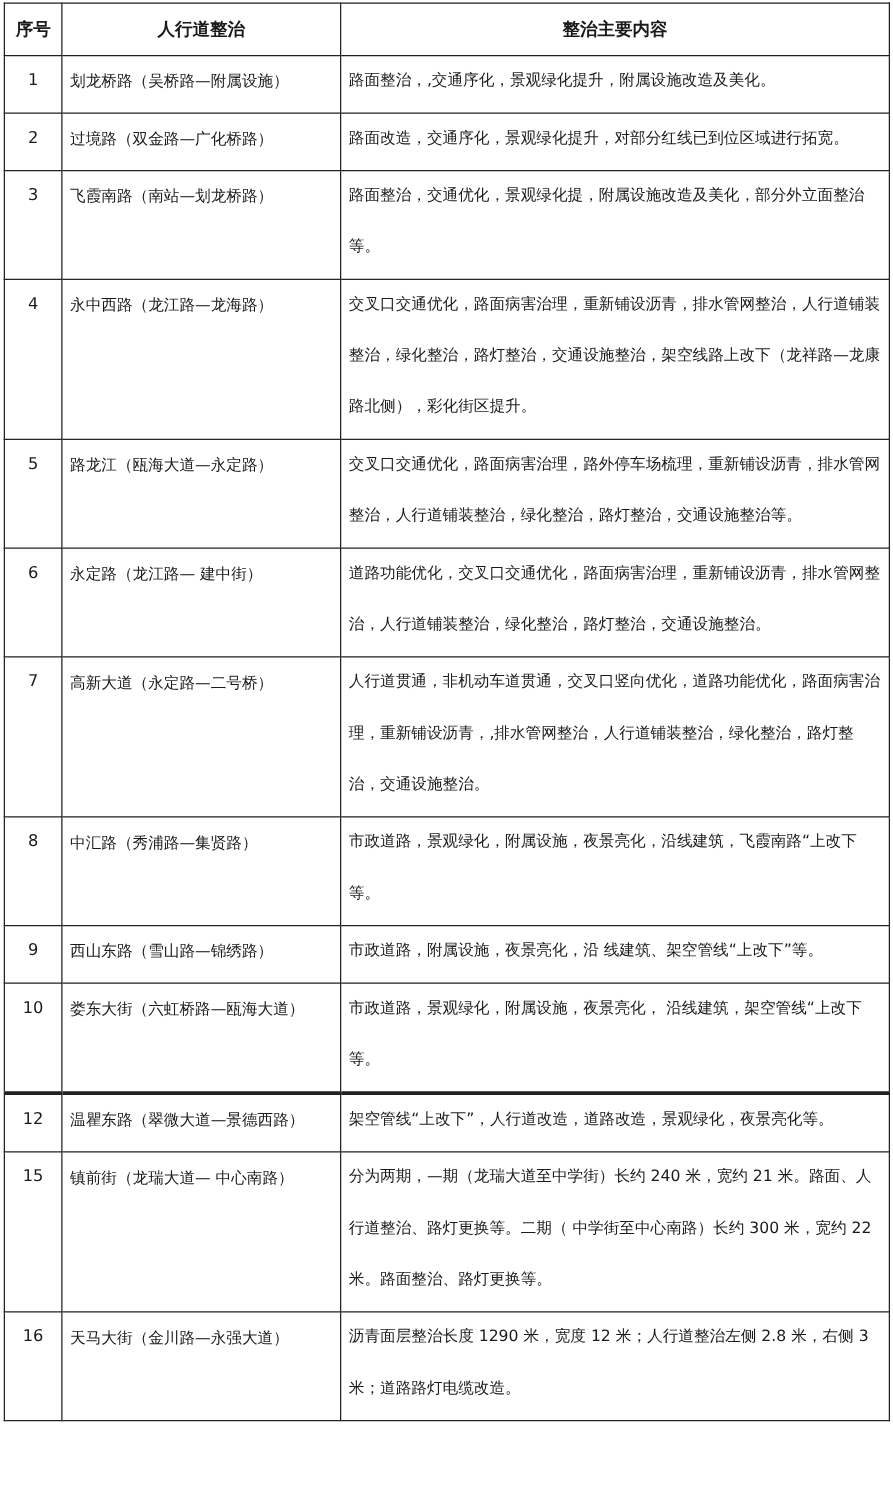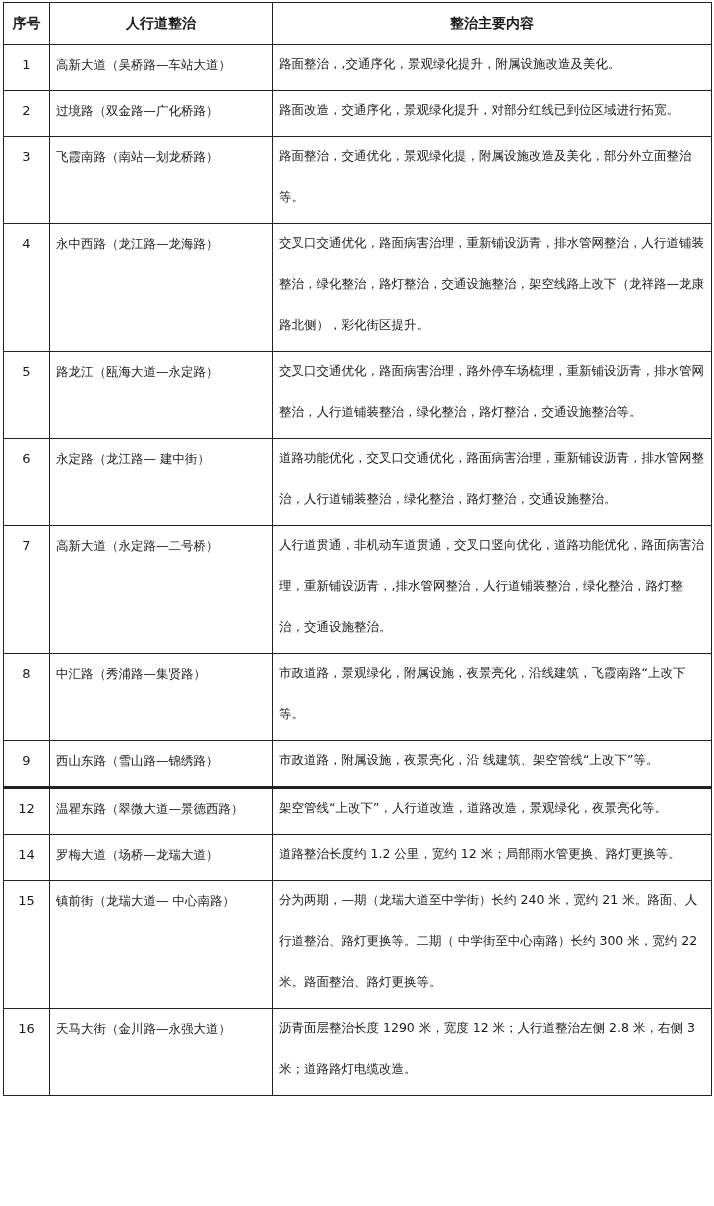--- a/index.html
+++ b/index.html
@@ -31,21 +31,21 @@
   <thead>
     <tr>
       <th>序号</th>
       <th>人行道整治</th>
       <th>整治主要内容</th>
     </tr>
   </thead>
   <tbody id="tbody">
       <tr style="height: 42px;">
         <td class="no">1</td>
-        <td class="road">高新大道（吴桥路—车站大道）</td>
+        <td class="road">划龙桥路（吴桥路—附属设施）</td>
         <td class="content">
           <div class="inner">路面整治，,交通序化，景观绿化提升，附属设施改造及美化。</div>
         </td>
       </tr>
       <tr style="height: 42px;">
         <td class="no">2</td>
         <td class="road">过境路（双金路—广化桥路）</td>
         <td class="content">
           <div class="inner">路面改造，交通序化，景观绿化提升，对部分红线已到位区域进行拓宽。</div>
         </td>
@@ -92,32 +92,32 @@
           <div class="inner">市政道路，景观绿化，附属设施，夜景亮化，沿线建筑，飞霞南路“上改下等。</div>
         </td>
       </tr>
       <tr style="height: 41px;">
         <td class="no">9</td>
         <td class="road">西山东路（雪山路—锦绣路）</td>
         <td class="content">
           <div class="inner">市政道路，附属设施，夜景亮化，沿 线建筑、架空管线“上改下”等。</div>
         </td>
       </tr>
+      <tr style="height: 83px;">
+        <td class="no">10</td>
+        <td class="road">娄东大街（六虹桥路—瓯海大道）</td>
+        <td class="content">
+          <div class="inner">市政道路，景观绿化，附属设施，夜景亮化， 沿线建筑，架空管线“上改下等。</div>
+        </td>
+      </tr>
       <tr class="gap" style="height: 42px;">
         <td class="no">12</td>
         <td class="road">温瞿东路（翠微大道—景德西路）</td>
         <td class="content">
           <div class="inner">架空管线“上改下”，人行道改造，道路改造，景观绿化，夜景亮化等。</div>
-        </td>
-      </tr>
-      <tr style="height: 42px;">
-        <td class="no">14</td>
-        <td class="road">罗梅大道（场桥—龙瑞大道）</td>
-        <td class="content">
-          <div class="inner">  道路整治长度约 1.2 公里，宽约 12 米；局部雨水管更换、路灯更换等。</div>
         </td>
       </tr>
       <tr style="height: 123px;">
         <td class="no">15</td>
         <td class="road">镇前街（龙瑞大道— 中心南路）</td>
         <td class="content">
           <div class="inner"> 分为两期，—期（龙瑞大道至中学街）长约 240 米，宽约 21 米。路面、人行道整治、路灯更换等。二期（ 中学街至中心南路）长约  300 米，宽约 22 米。路面整治、路灯更换等。</div>
         </td>
       </tr>
       <tr style="height: 82px;">

